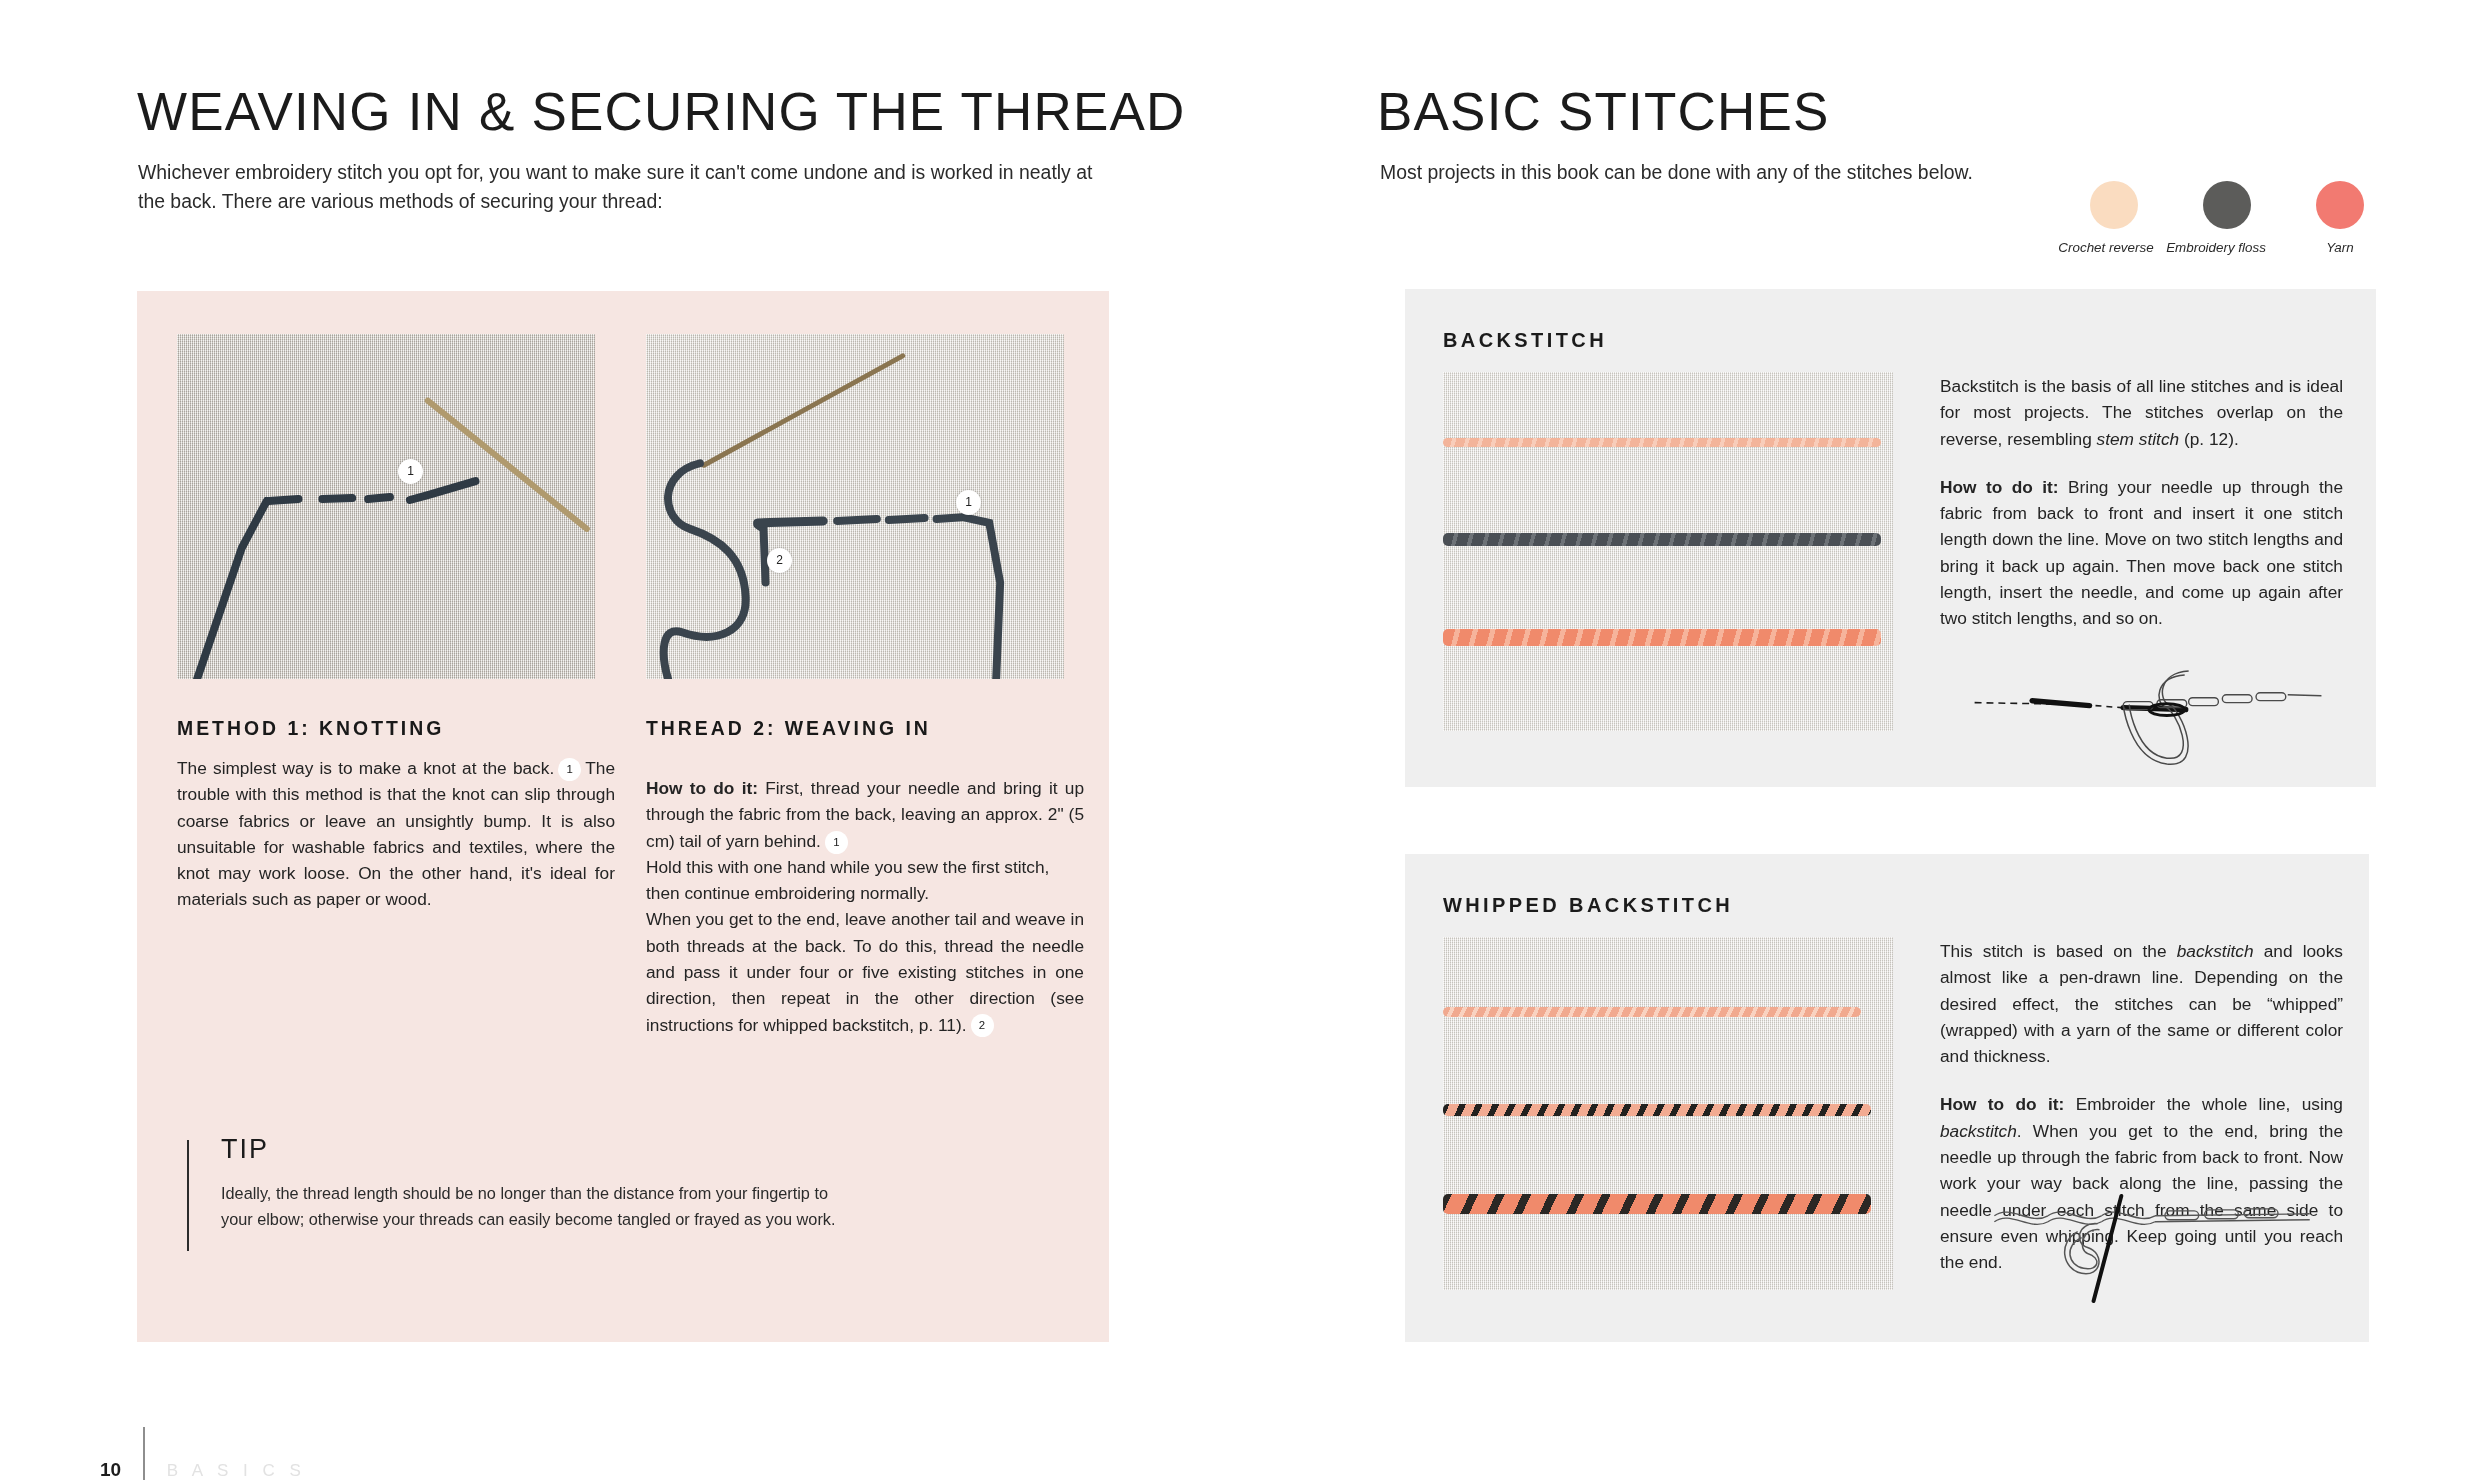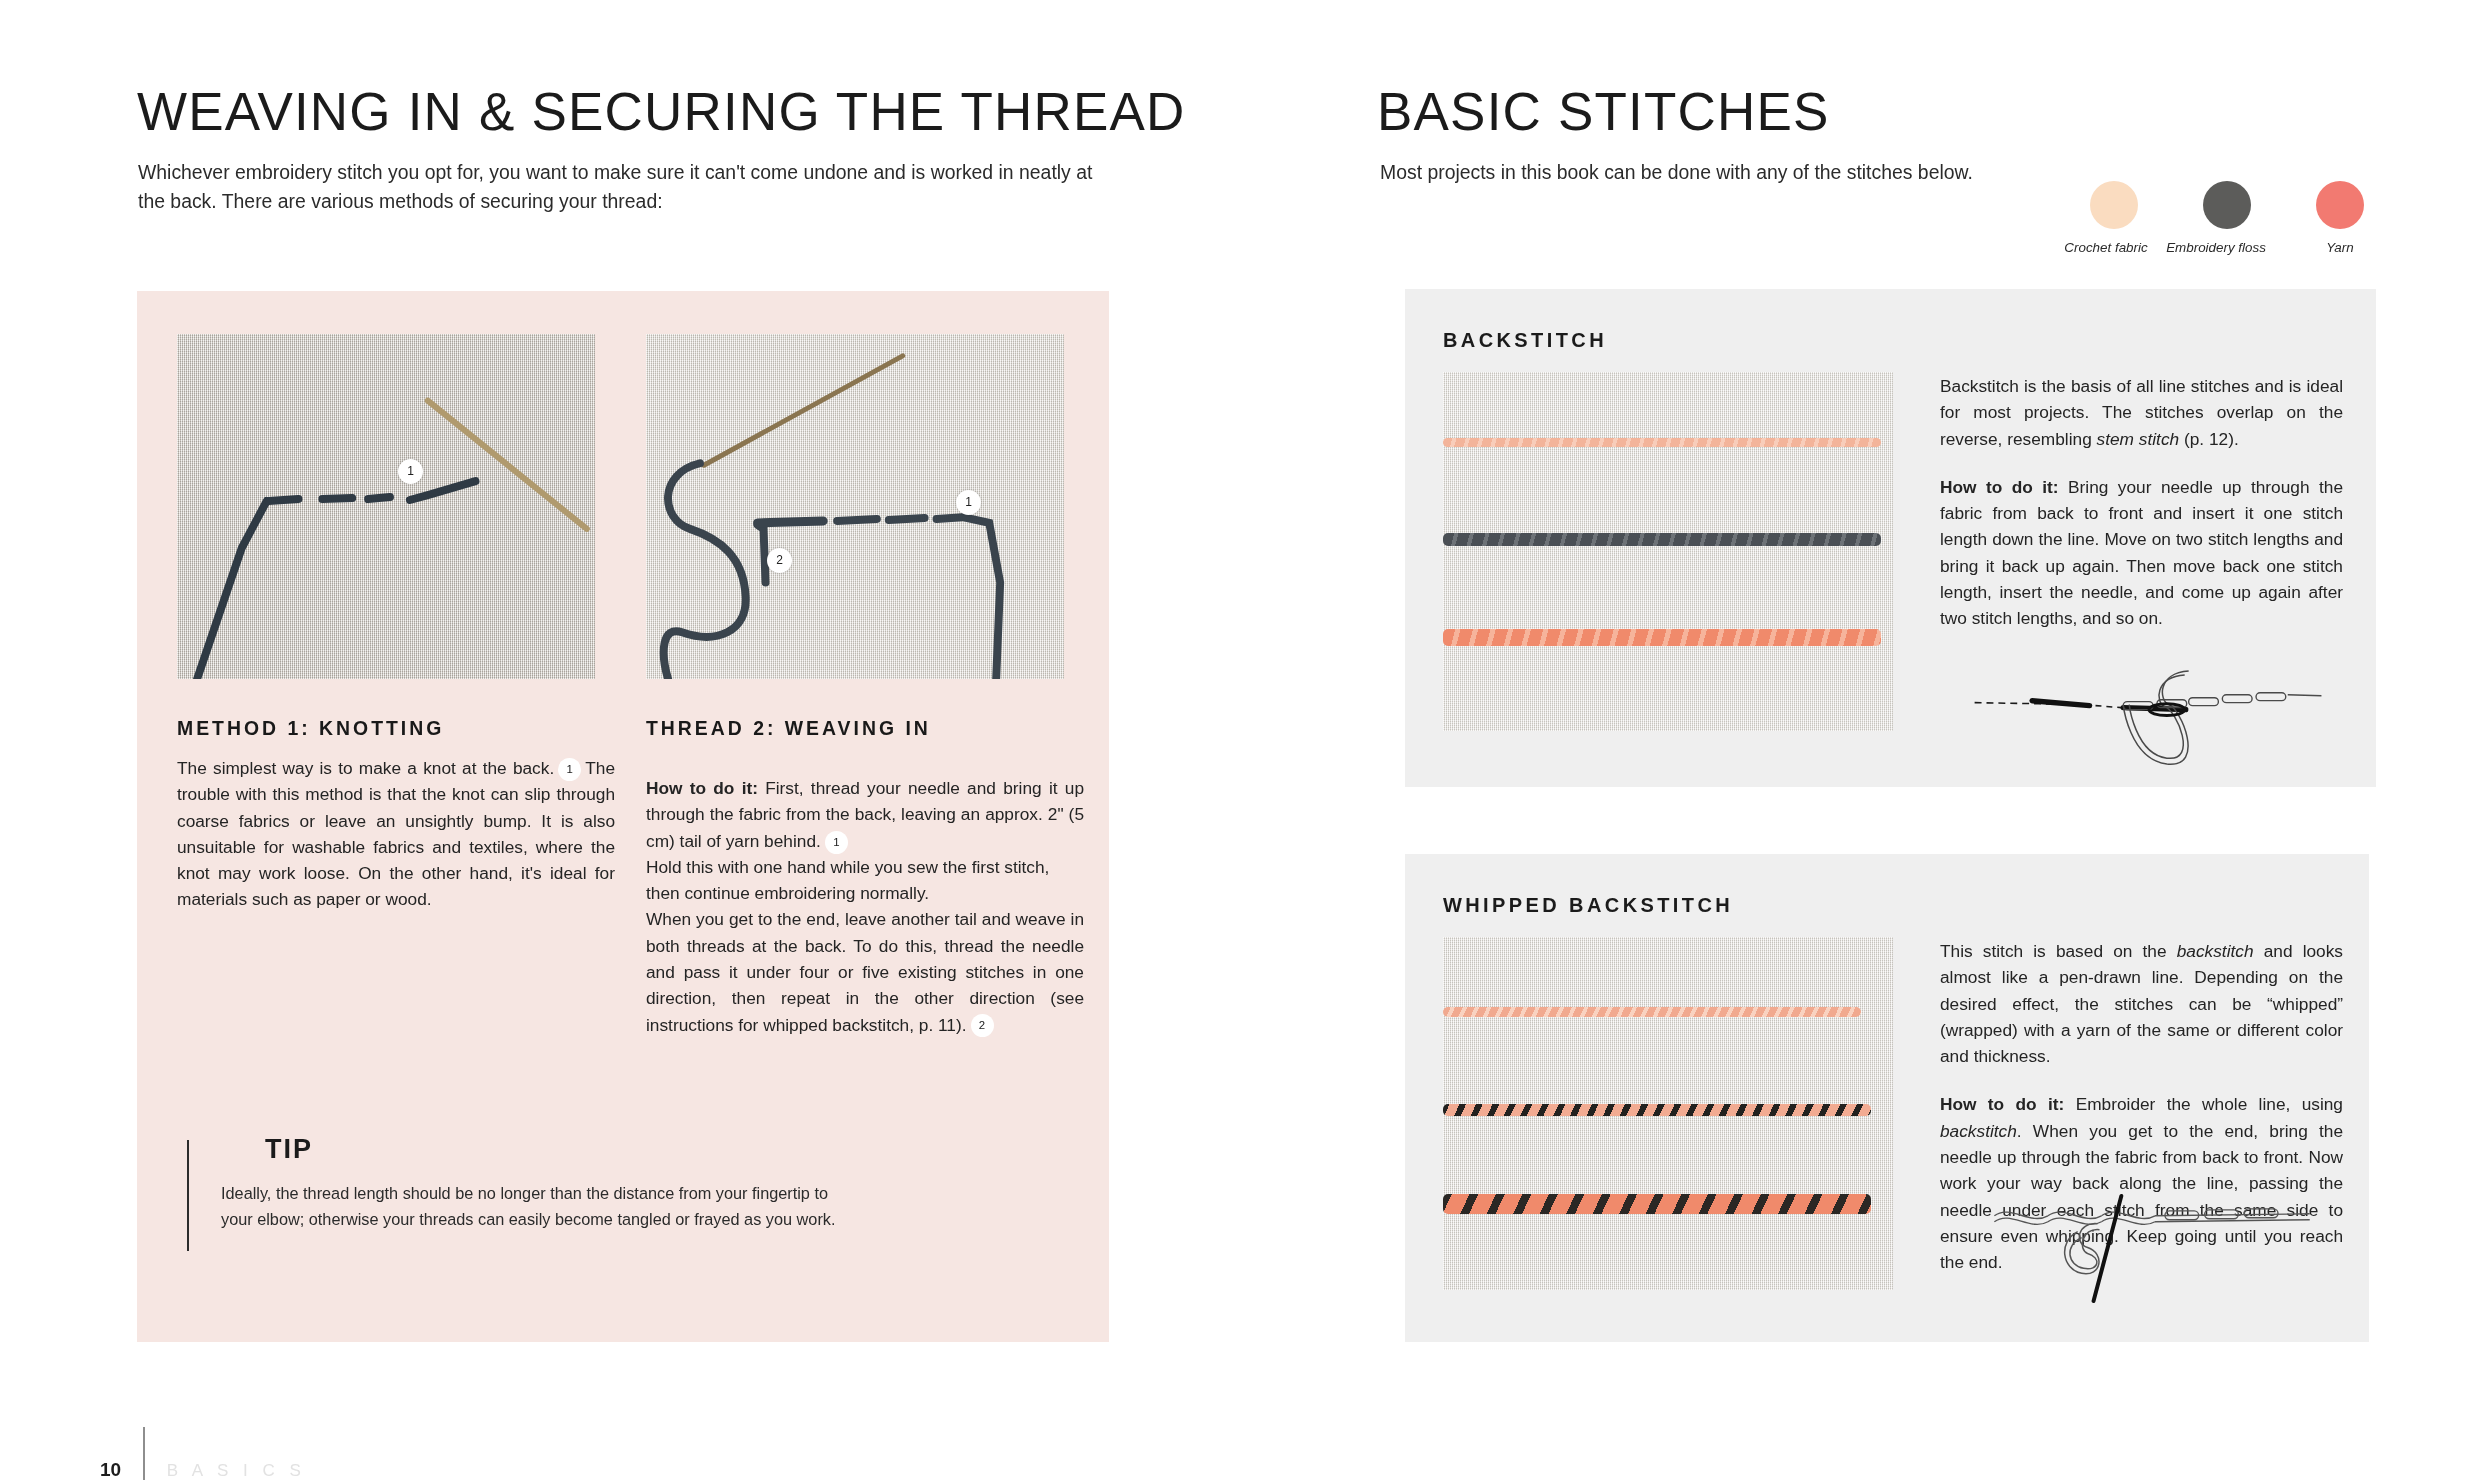--- a/index.html
+++ b/index.html
@@ -71,21 +71,21 @@
     vertical-align: middle; margin: 0 4px;
     background: #fff; box-shadow: none;
     width: 23px; height: 23px; line-height: 23px; font-size: 11.4px;
   }
 
   .method-head { position: absolute; font-size: 19.4px; font-weight: 700; letter-spacing: 3px; color:#191919; }
   .method-body { position: absolute; width: 438px; }
 
   .tip-box { position: absolute; left: 187px; top: 1140px; width: 657px; }
   .tip-rule { position: absolute; left: 0; top: 0; width: 2px; height: 111px; background: #2c2c2c; }
-  .tip-title { position: absolute; left: 34px; top: -6px; font-size: 27px; font-weight: 700; letter-spacing: 2px; color:#1b1b1b;margin-left:44px; }
+  .tip-title { position: absolute; left: 34px; top: -6px; font-size: 27px; font-weight: 400; letter-spacing: 2px; color:#1b1b1b; }
   .tip-text  { position: absolute; left: 34px; top: 40px; width: 617px; font-size: 16.3px; line-height: 1.62; color:#2b2b2b; }
 
   
   .right-page { position: absolute; left: 1240px; top: 0; width: 1241px; height: 1481px; }
   .rp-title { position: absolute; left: 137px; top: 84px; }
   .rp-intro { position: absolute; left: 140px; top: 158px; width: 716px; }
 
   .swatches { position: absolute; left: 834px; top: 181px; display: flex; gap: 33px; }
   .sw-item { width: 80px; text-align: center; }
   .sw-dot { width: 48px; height: 48px; border-radius: 50%; margin: 0 auto; }
@@ -212,21 +212,21 @@
 
     <h1 class="page-title rp-title">BASIC STITCHES</h1>
 
     <div class="intro rp-intro">
       <div>Most projects in this book can be done with any of the stitches below.</div>
     </div>
 
     <div class="swatches">
       <div class="sw-item">
         <div class="sw-dot" style="background:#fadcc0;"></div>
-        <div class="sw-label">Crochet fabric</div>
+        <div class="sw-label">Crochet reverse</div>
       </div>
       <div class="sw-item">
         <div class="sw-dot" style="background:#5c5c5a;"></div>
         <div class="sw-label">Embroidery floss</div>
       </div>
       <div class="sw-item">
         <div class="sw-dot" style="background:#f27a71;"></div>
         <div class="sw-label">Yarn</div>
       </div>
     </div>

